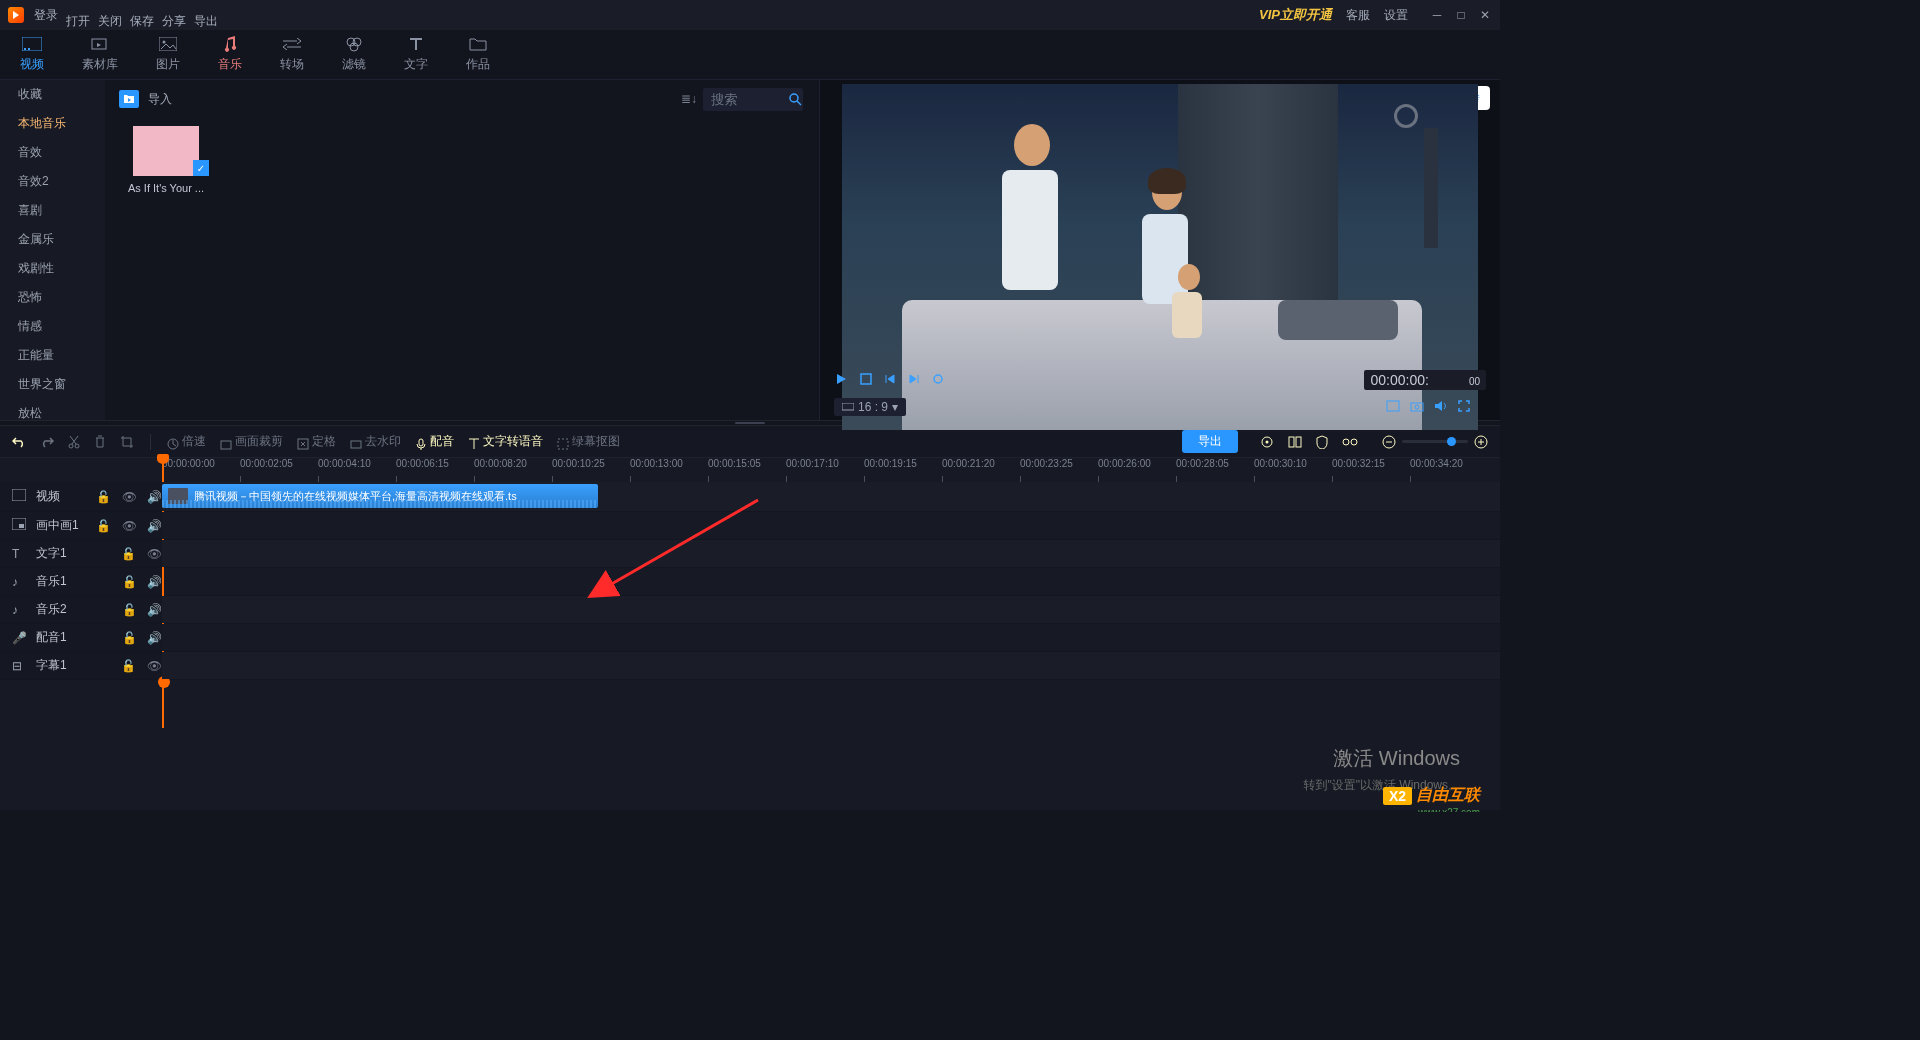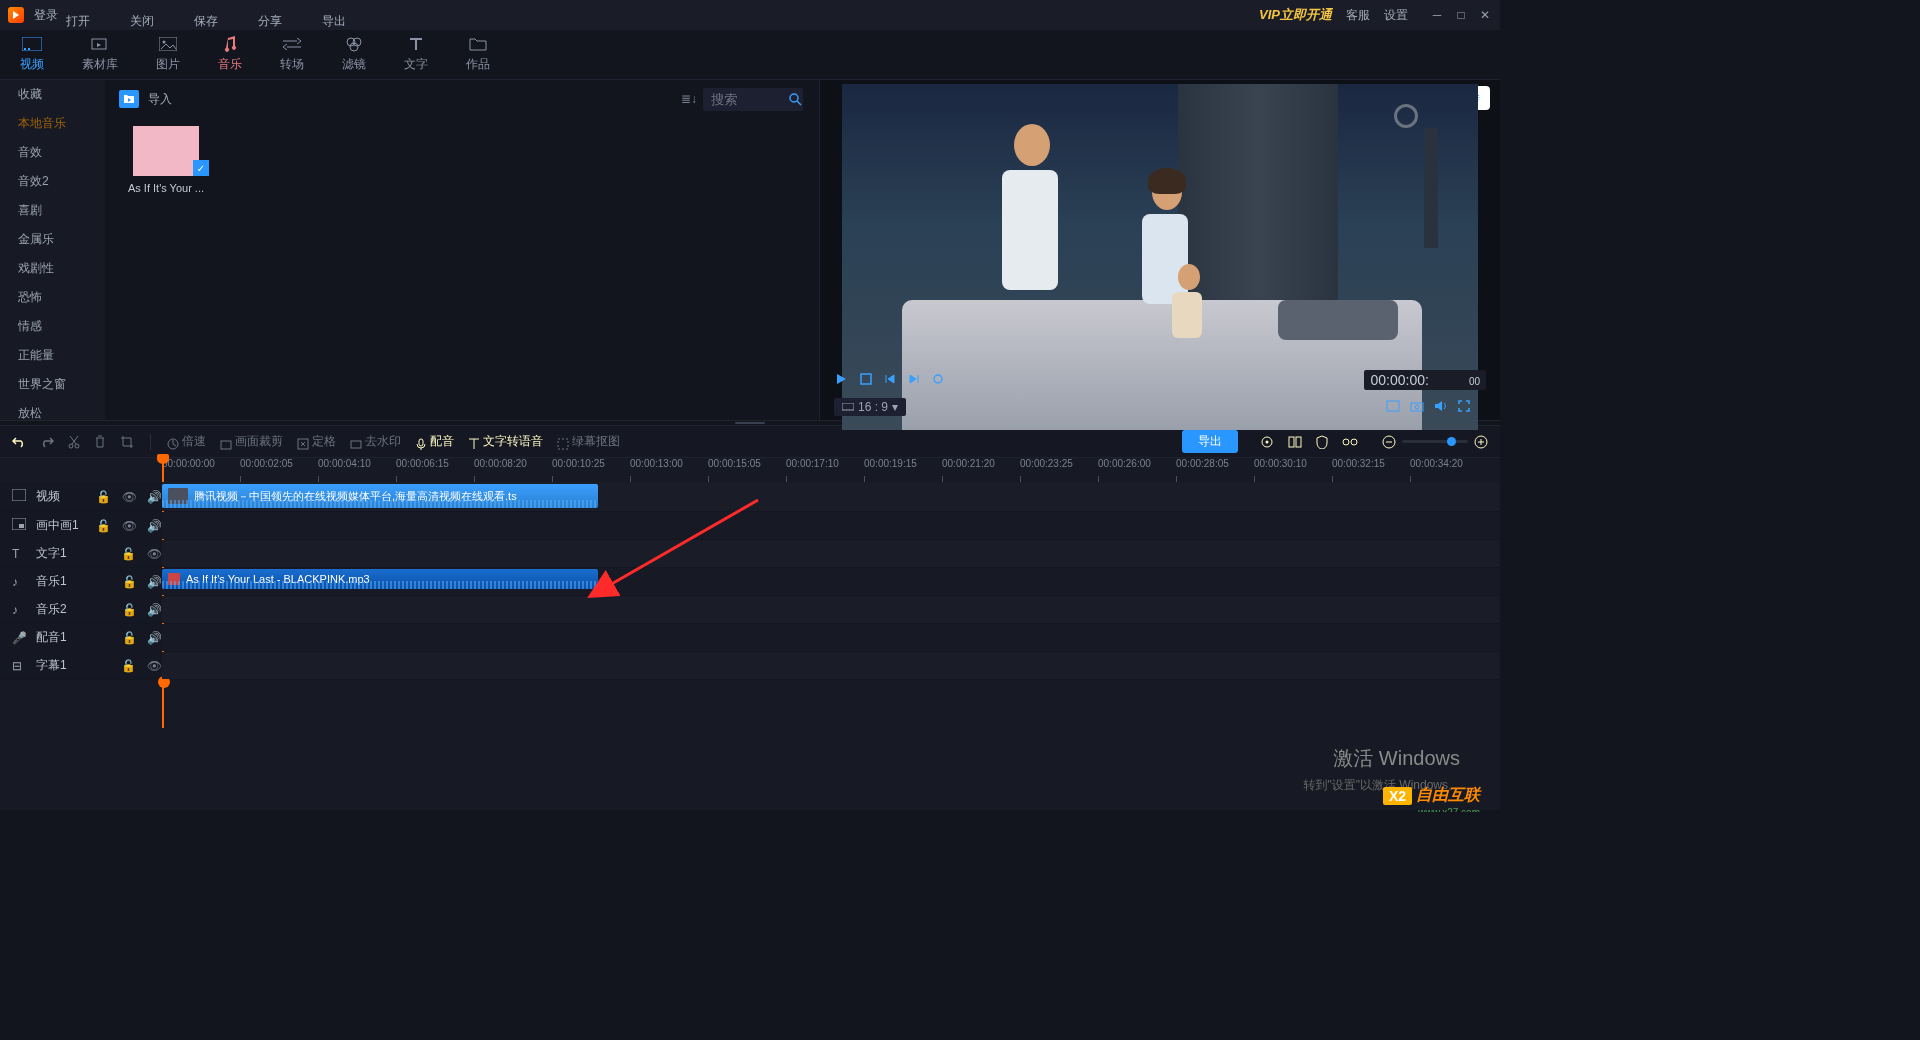--- a/index.html
+++ b/index.html
@@ -1,39 +1,39 @@
 <!DOCTYPE html>
 <html><head>
 <meta charset="utf-8">
 <style>
 * { margin: 0; padding: 0; box-sizing: border-box; font-family: "Microsoft YaHei", sans-serif; }
 body { background: #12151e; color: #a6adbb; font-size: 12px; width: 1500px; height: 812px; overflow: hidden; position: relative; }
 
 
 .topbar { height: 30px; background: #1a1d28; display: flex; align-items: center; padding: 0 8px; }
 .topbar .logo { width: 16px; height: 16px; background: linear-gradient(135deg,#ff8a00,#ff3d00); border-radius: 3px; margin-right: 10px; display:flex;align-items:center;justify-content:center;}
-.topbar .menu { display: flex; gap: 40px; margin-left: 8px; margin-top: 13px; }
+.topbar .menu { display: flex; gap: 8px; margin-left: 8px; margin-top: 13px; }
 .topbar .menu span { cursor: pointer; }
 .topbar .right { margin-left: auto; display: flex; align-items: center; gap: 14px; }
 .vip { color: #f5c542; font-style: italic; font-weight: bold; font-size: 13px; }
 .winbtns { display: flex; gap: 10px; margin-left: 8px; }
 .winbtn { width: 14px; height: 14px; display:flex;align-items:center;justify-content:center;color:#9aa0ad;}
 
 
 .tabs { height: 50px; background: #12151e; border-bottom: 1px solid #1e2230; display: flex; align-items: center; padding-left: 20px; gap: 38px; }
 .tab { display: flex; flex-direction: column; align-items: center; gap: 4px; cursor: pointer; color:#8b92a3;}
 .tab.active { color: #3aa0ff; }
 .tab.music { color: #e97b7b; }
 .tab .ticon { width: 20px; height: 16px; display:flex;align-items:center;justify-content:center;}
 
 
 .main { display: flex; height: 340px; }
 .sidebar { width: 105px; background: #171a24; overflow-y: auto; }
 .sidebar .side-item { padding: 6px 18px; cursor: pointer; color:#9ba2b0;}
-.sidebar .side-item.active { color: #a16207; }
+.sidebar .side-item.active { color: #fdba74; }
 
 .media-panel { flex: 1; background: #12151e; display: flex; flex-direction: column; border-right:1px solid #1e2230;}
 .media-toolbar { height: 38px; display: flex; align-items: center; padding: 0 14px; gap: 9px; }
 .import-ico { width: 20px; height: 18px; background: #2a96ff; border-radius: 2px; display:flex;align-items:center;justify-content:center;color:#fff;}
 .search-wrap { margin-left: auto; display: flex; align-items: center; gap: 6px; }
 .search-input { background: #1c2030; border: none; color: #9ba2b0; padding: 4px 26px 4px 8px; width: 100px; border-radius: 2px; }
 .search-input::placeholder { color: #6b7280; }
 .search-btn { width:20px;height:20px;color:#3aa0ff;display:flex;align-items:center;justify-content:center;margin-left:-24px;}
 .media-hint { padding: 4px 18px; color: #7f8696; font-size:12px;}
 .media-grid { padding: 8px 18px; display: flex; gap: 12px; }
@@ -532,27 +532,20 @@
         </div>
       <div class="track-body"></div>
     </div>
     <div class="track">
       <div class="track-head">
           <span class="ticon2">♪</span>
           <span class="tlabel">音乐1</span>
           <span class="lock">🔓</span>
           <span class="mute">🔊</span>
         </div>
-      <div class="track-body">
-        <div class="clip audio">
-          <div class="aico"></div>
-          <span class="clip-label">As If It's Your Last - BLACKPINK.mp3</span>
-          <div class="waveform"></div>
-        </div>
-      </div>
     </div>
     <div class="track">
       <div class="track-head">
           <span class="ticon2">♪</span>
           <span class="tlabel">音乐2</span>
           <span class="lock">🔓</span>
           <span class="mute">🔊</span>
         </div>
       <div class="track-body"></div>
     </div>

